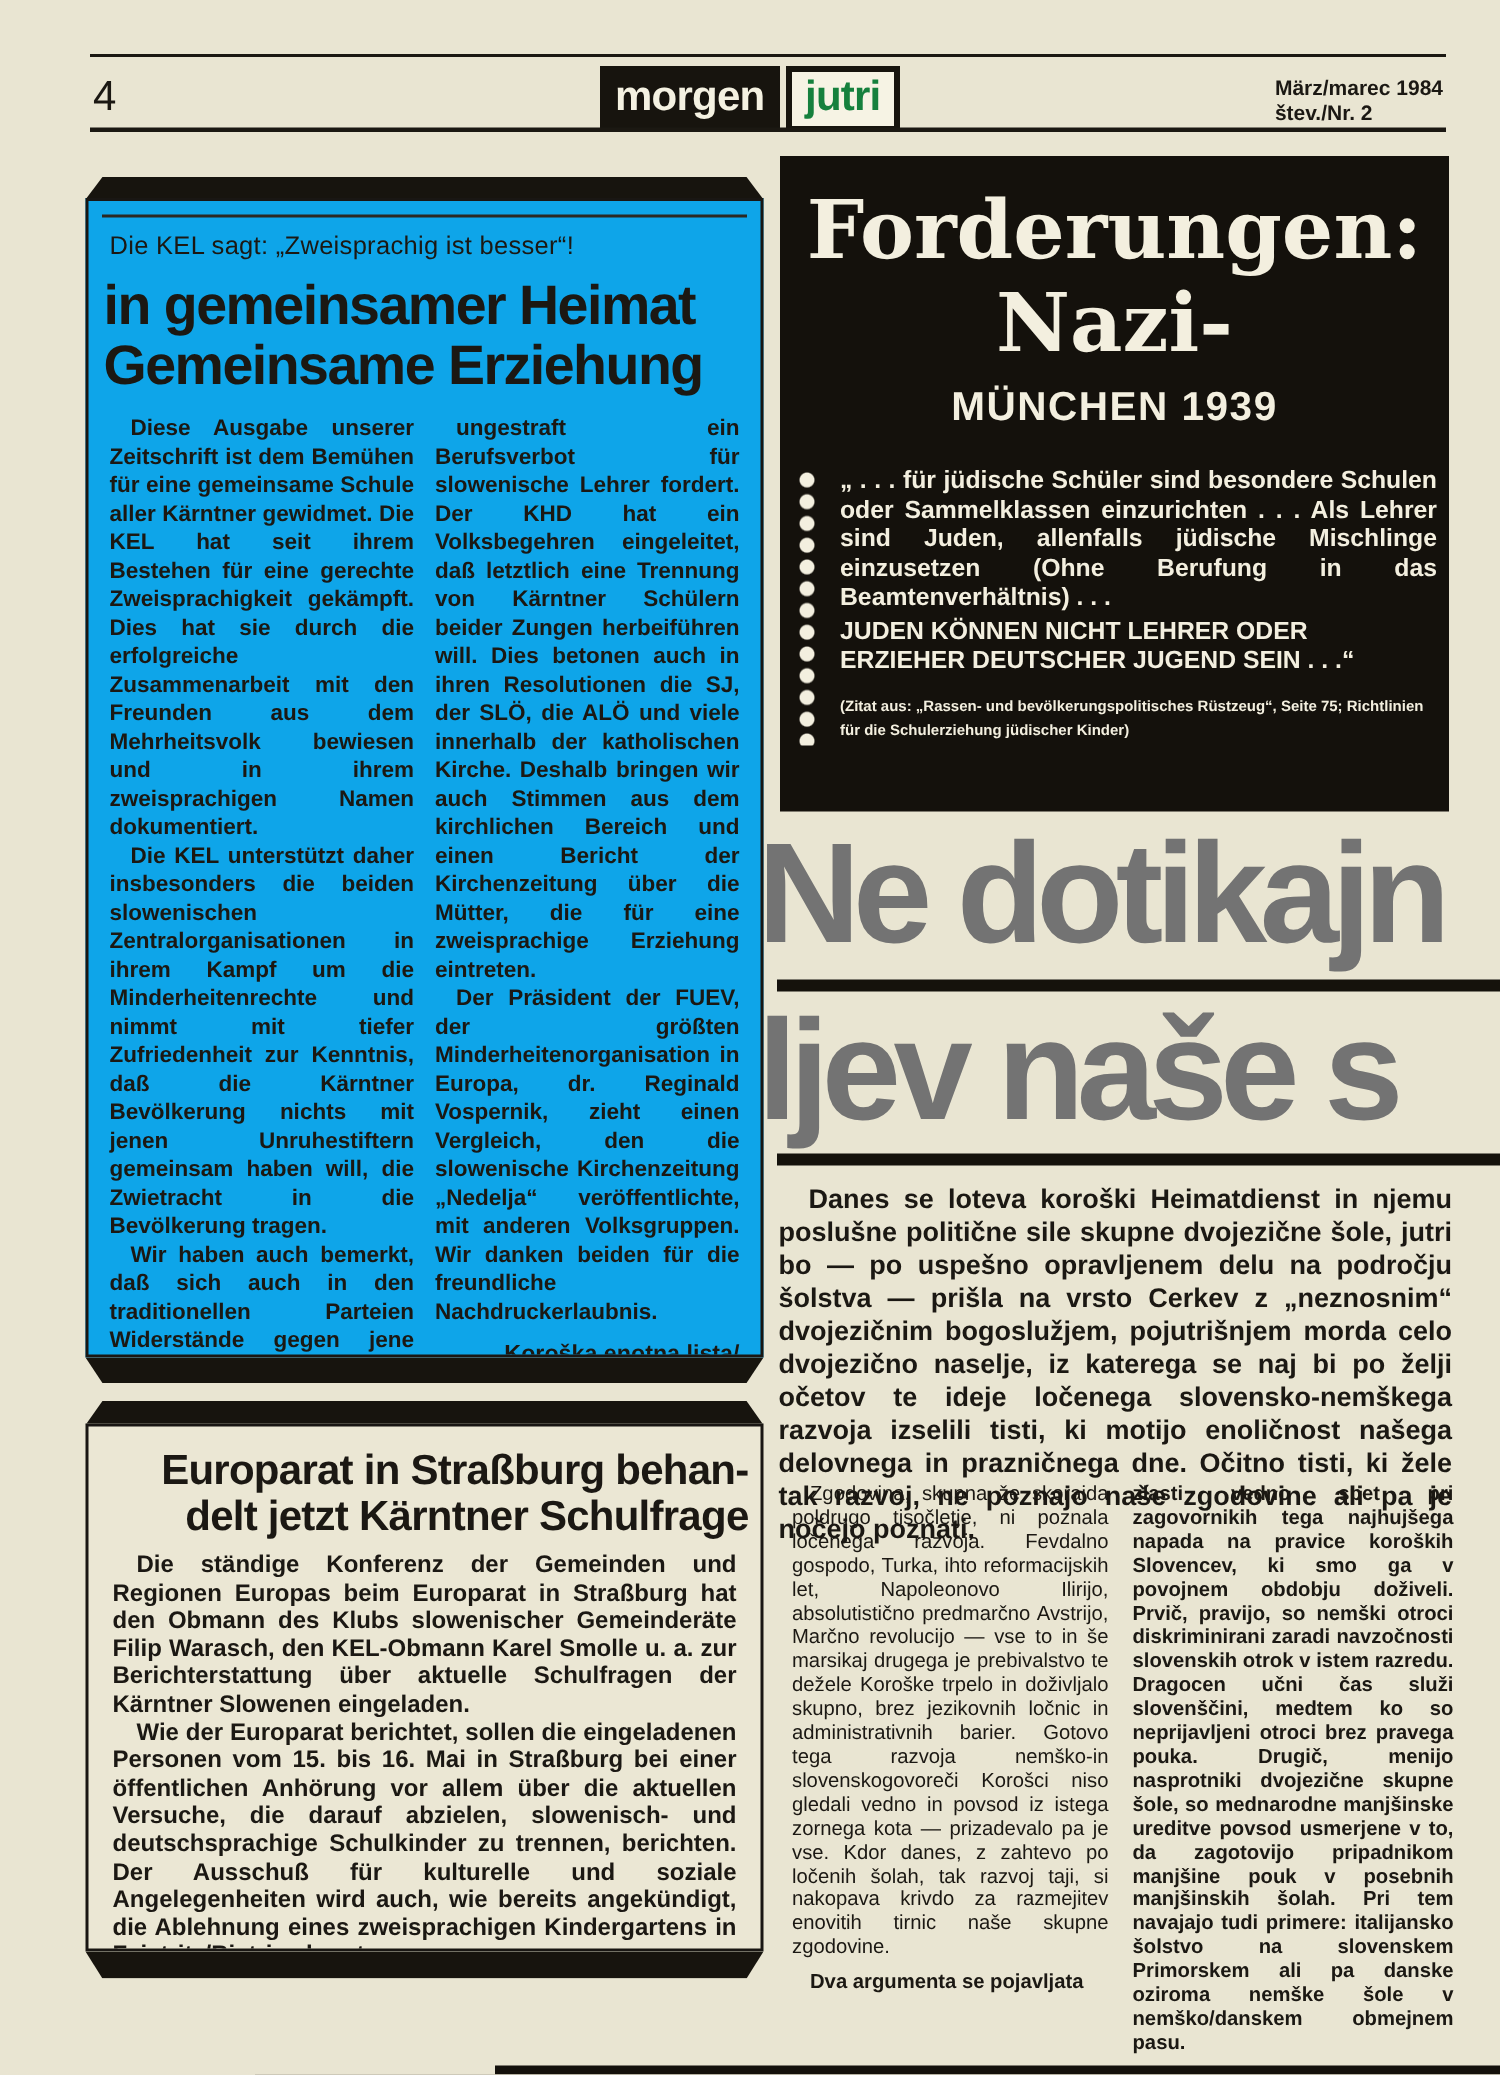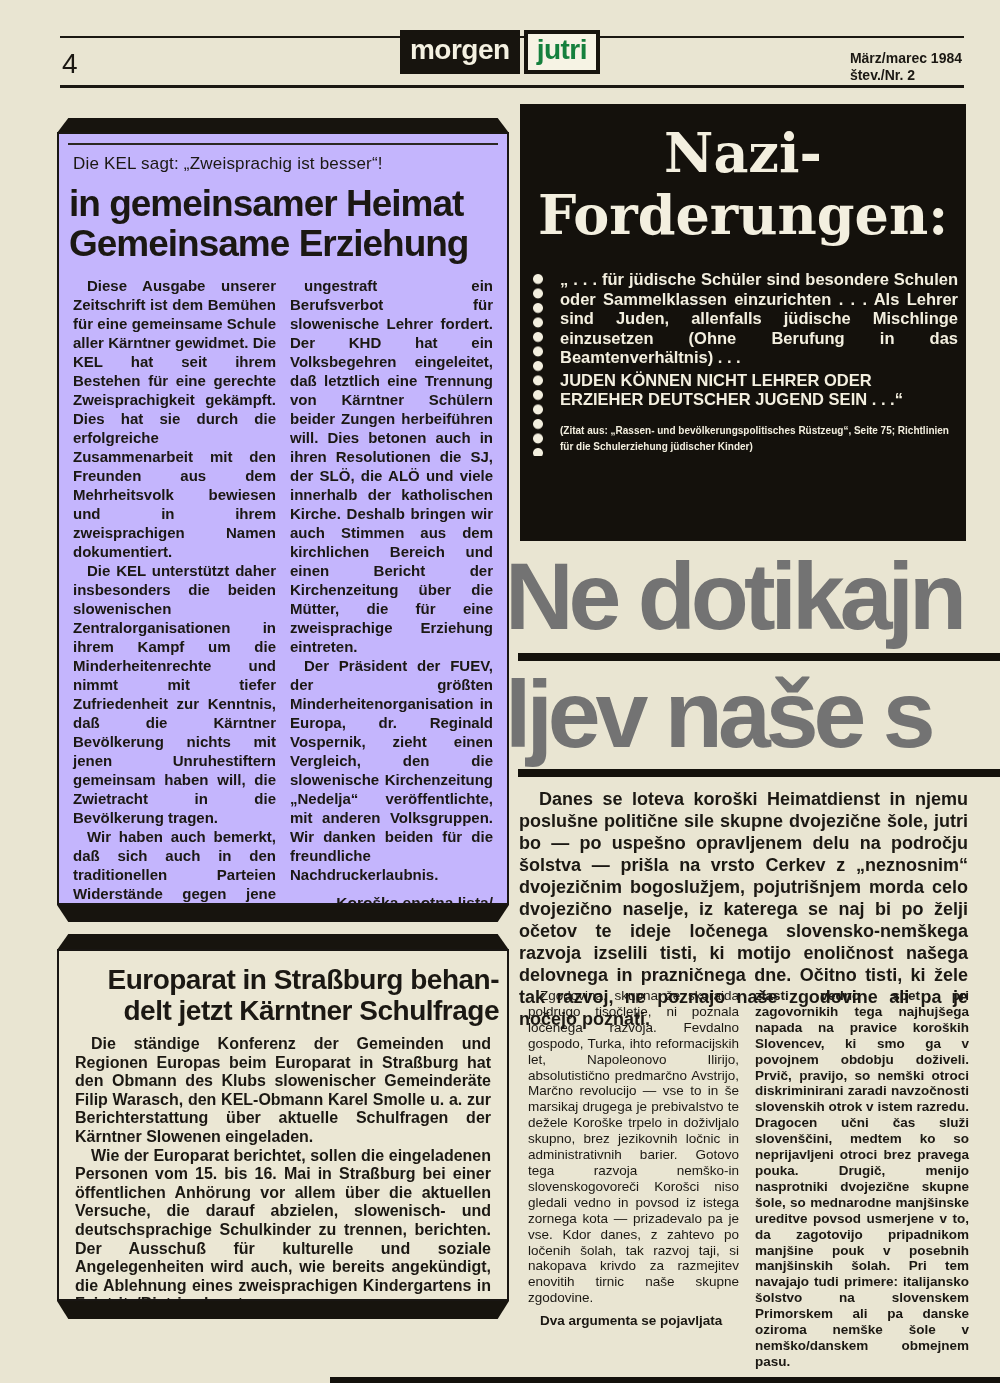--- a/index.html
+++ b/index.html
@@ -1,30 +1,30 @@
 <!DOCTYPE html>
 <html><head>
 <meta charset="utf-8">
 <style>
   html,body{margin:0;padding:0;background:#b9b5a6;}
   .page{position:relative;width:1000px;height:1383px;background:#e9e5d2;
         font-family:"Liberation Sans",sans-serif;color:#1b1813;overflow:hidden;margin:0 auto;}
   .rule{position:absolute;background:#1b1812;}
   
   .page-number{position:absolute;left:62px;top:48px;font-size:28px;font-weight:400;}
-  .masthead{position:absolute;left:0;right:0;top:30px;display:flex;justify-content:center;align-items:center;}
+  .masthead{position:absolute;left:0;right:0;top:44px;display:flex;justify-content:center;align-items:center;}
   .logo-morgen{background:#17140e;color:#f4f1e1;font-weight:bold;font-size:28px;padding:4px 10px 8px;letter-spacing:-0.5px;}
   .logo-jutri{background:#f6f3e4;color:#15803d;border:4px solid #17140e;font-weight:bold;font-size:28px;padding:0 9px 4px;margin-left:4px;letter-spacing:-0.5px;}
   .issue{position:absolute;right:38px;top:50px;font-weight:bold;font-size:14px;line-height:17px;}
   
   .ribbon{position:absolute;background:#17140e;}
   .rib-top{clip-path:polygon(2.5% 0,97.5% 0,100% 100%,0 100%);}
   .rib-bot{clip-path:polygon(0 0,100% 0,97.5% 100%,2.5% 100%);}
   
-  .kel-box{position:absolute;left:57px;top:132px;width:452px;height:773px;background:#c4b5fd;
+  .kel-box{position:absolute;left:57px;top:132px;width:452px;height:773px;background:#0ea5e9;
            border:2px solid #191613;box-sizing:border-box;overflow:hidden;}
   .kel-inner-rule{margin:9px 9px 0;height:2px;background:#2b2822;}
   .kicker{margin:9px 14px 0;font-size:17px;letter-spacing:0.2px;}
   .kel-headline{margin:10px 10px 0;font-weight:bold;font-size:37px;line-height:40px;letter-spacing:-1px;}
   .kel-cols{display:flex;gap:14px;margin:12px 14px 0;}
   .kel-col{flex:1;font-size:15px;line-height:19px;font-weight:bold;text-align:justify;}
   .kel-col p{margin:0;text-indent:14px;}
   .signature{margin-top:9px;text-align:right;font-weight:bold;font-size:15.5px;line-height:20px;}
   
   .nazi-box{position:absolute;left:520px;top:104px;width:446px;height:437px;background:#14110c;color:#f3efdf;box-sizing:border-box;}
@@ -96,23 +96,24 @@
           <div>Koroška enotna lista/</div>
 
         </div>
       </div>
     </div>
   </div>
   <div class="ribbon rib-bot" style="left:57px;top:905px;width:452px;height:17px;"></div>
 
   <div class="nazi-box">
     <div class="nazi-title">
+      <div>Forderungen:</div>
       <div>Nazi-</div>
-      <div>Forderungen:</div>
     </div>
+    <div class="nazi-sub">MÜNCHEN 1939</div>
     <div class="nazi-quote">
       <div class="quote-dots"></div>
       <div class="quote-body">
         <p class="q-just">„ . . . für jüdische Schüler sind besondere Schulen oder Sammelklassen einzurichten . . . Als Lehrer sind Juden, allenfalls jüdische Mischlinge einzusetzen (Ohne Berufung in das Beamtenverhältnis) . . .</p>
         <p class="q-caps">JUDEN KÖNNEN NICHT LEHRER ODER</p>
         <p>ERZIEHER DEUTSCHER JUGEND SEIN . . .“</p>
         <p class="citation">(Zitat aus: „Rassen- und bevölkerungspolitisches Rüstzeug“, Seite 75; Richtlinien für die Schulerziehung jüdischer Kinder)</p>
       </div>
     </div>
   </div>

